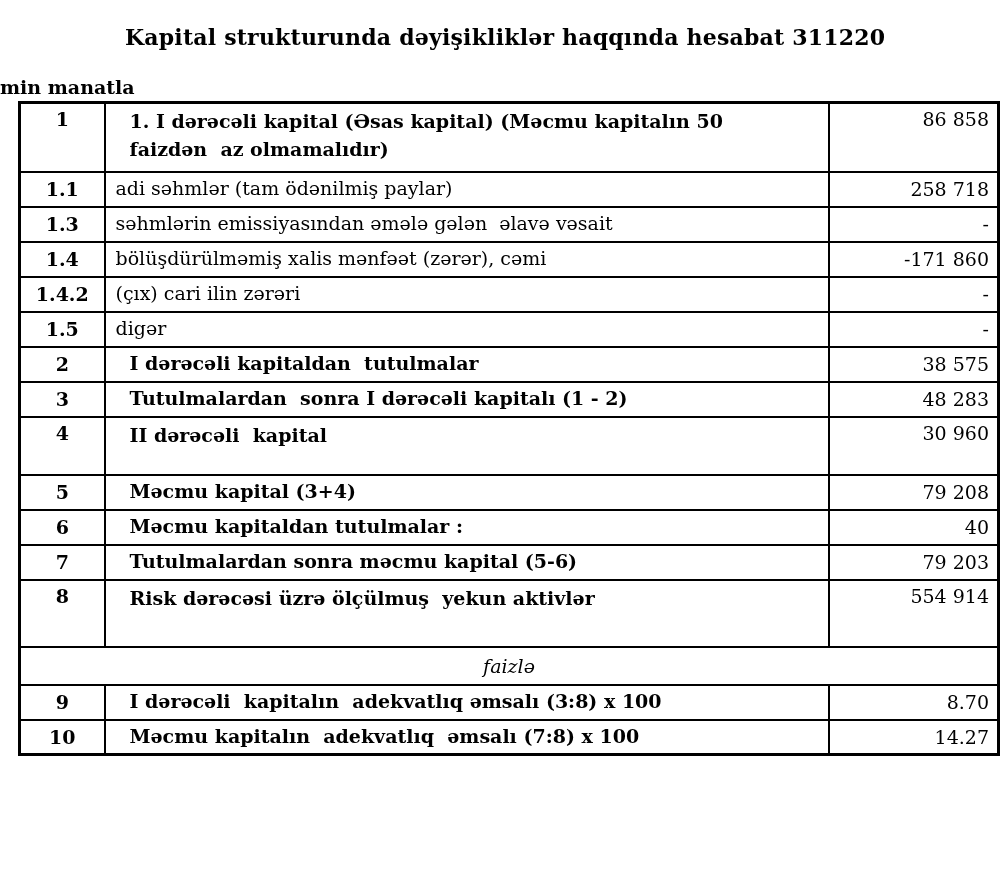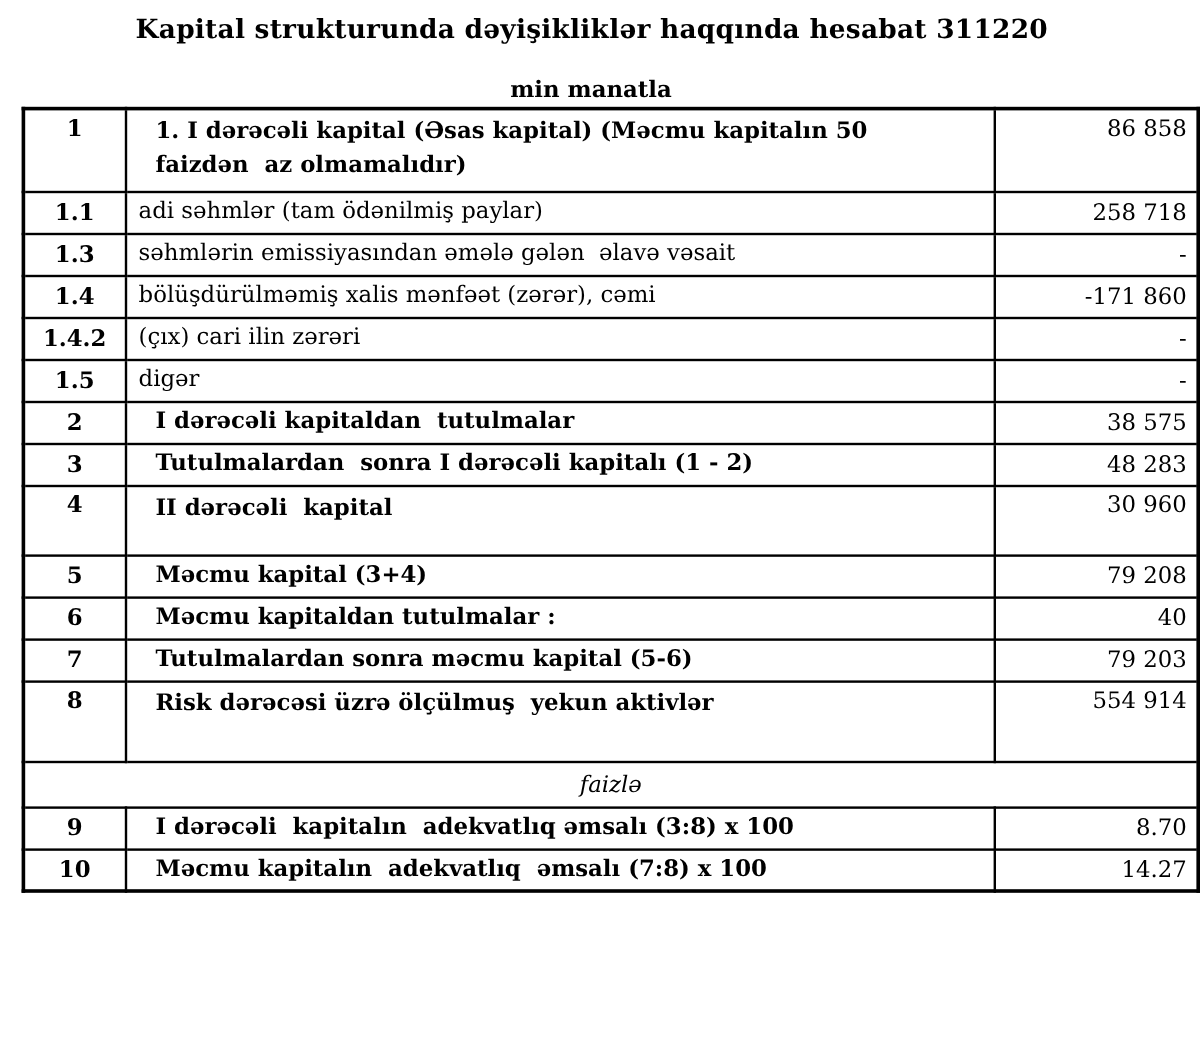--- a/index.html
+++ b/index.html
@@ -12,28 +12,28 @@
   .page {
     position: relative;
     width: 1000px;
     height: 878px;
     background: #ffffff;
     overflow: hidden;
   }
   .title {
     font-size: 22px;
     font-weight: bold;
-    margin: 0;
+    margin: 12px;
     padding: 12px 0 0 113px;
     letter-spacing: 0.2px;
   }
   .unit {
     font-size: 19px;
     font-weight: bold;
-    text-align: center;
+    text-align: left;
     padding-right: 15px;
     margin-top: 26px;
     margin-bottom: 3px;
   }
   table.report {
     border-collapse: collapse;
     table-layout: fixed;
     margin-left: 18px;
     width: 979px;
     border: 3px solid #000;

